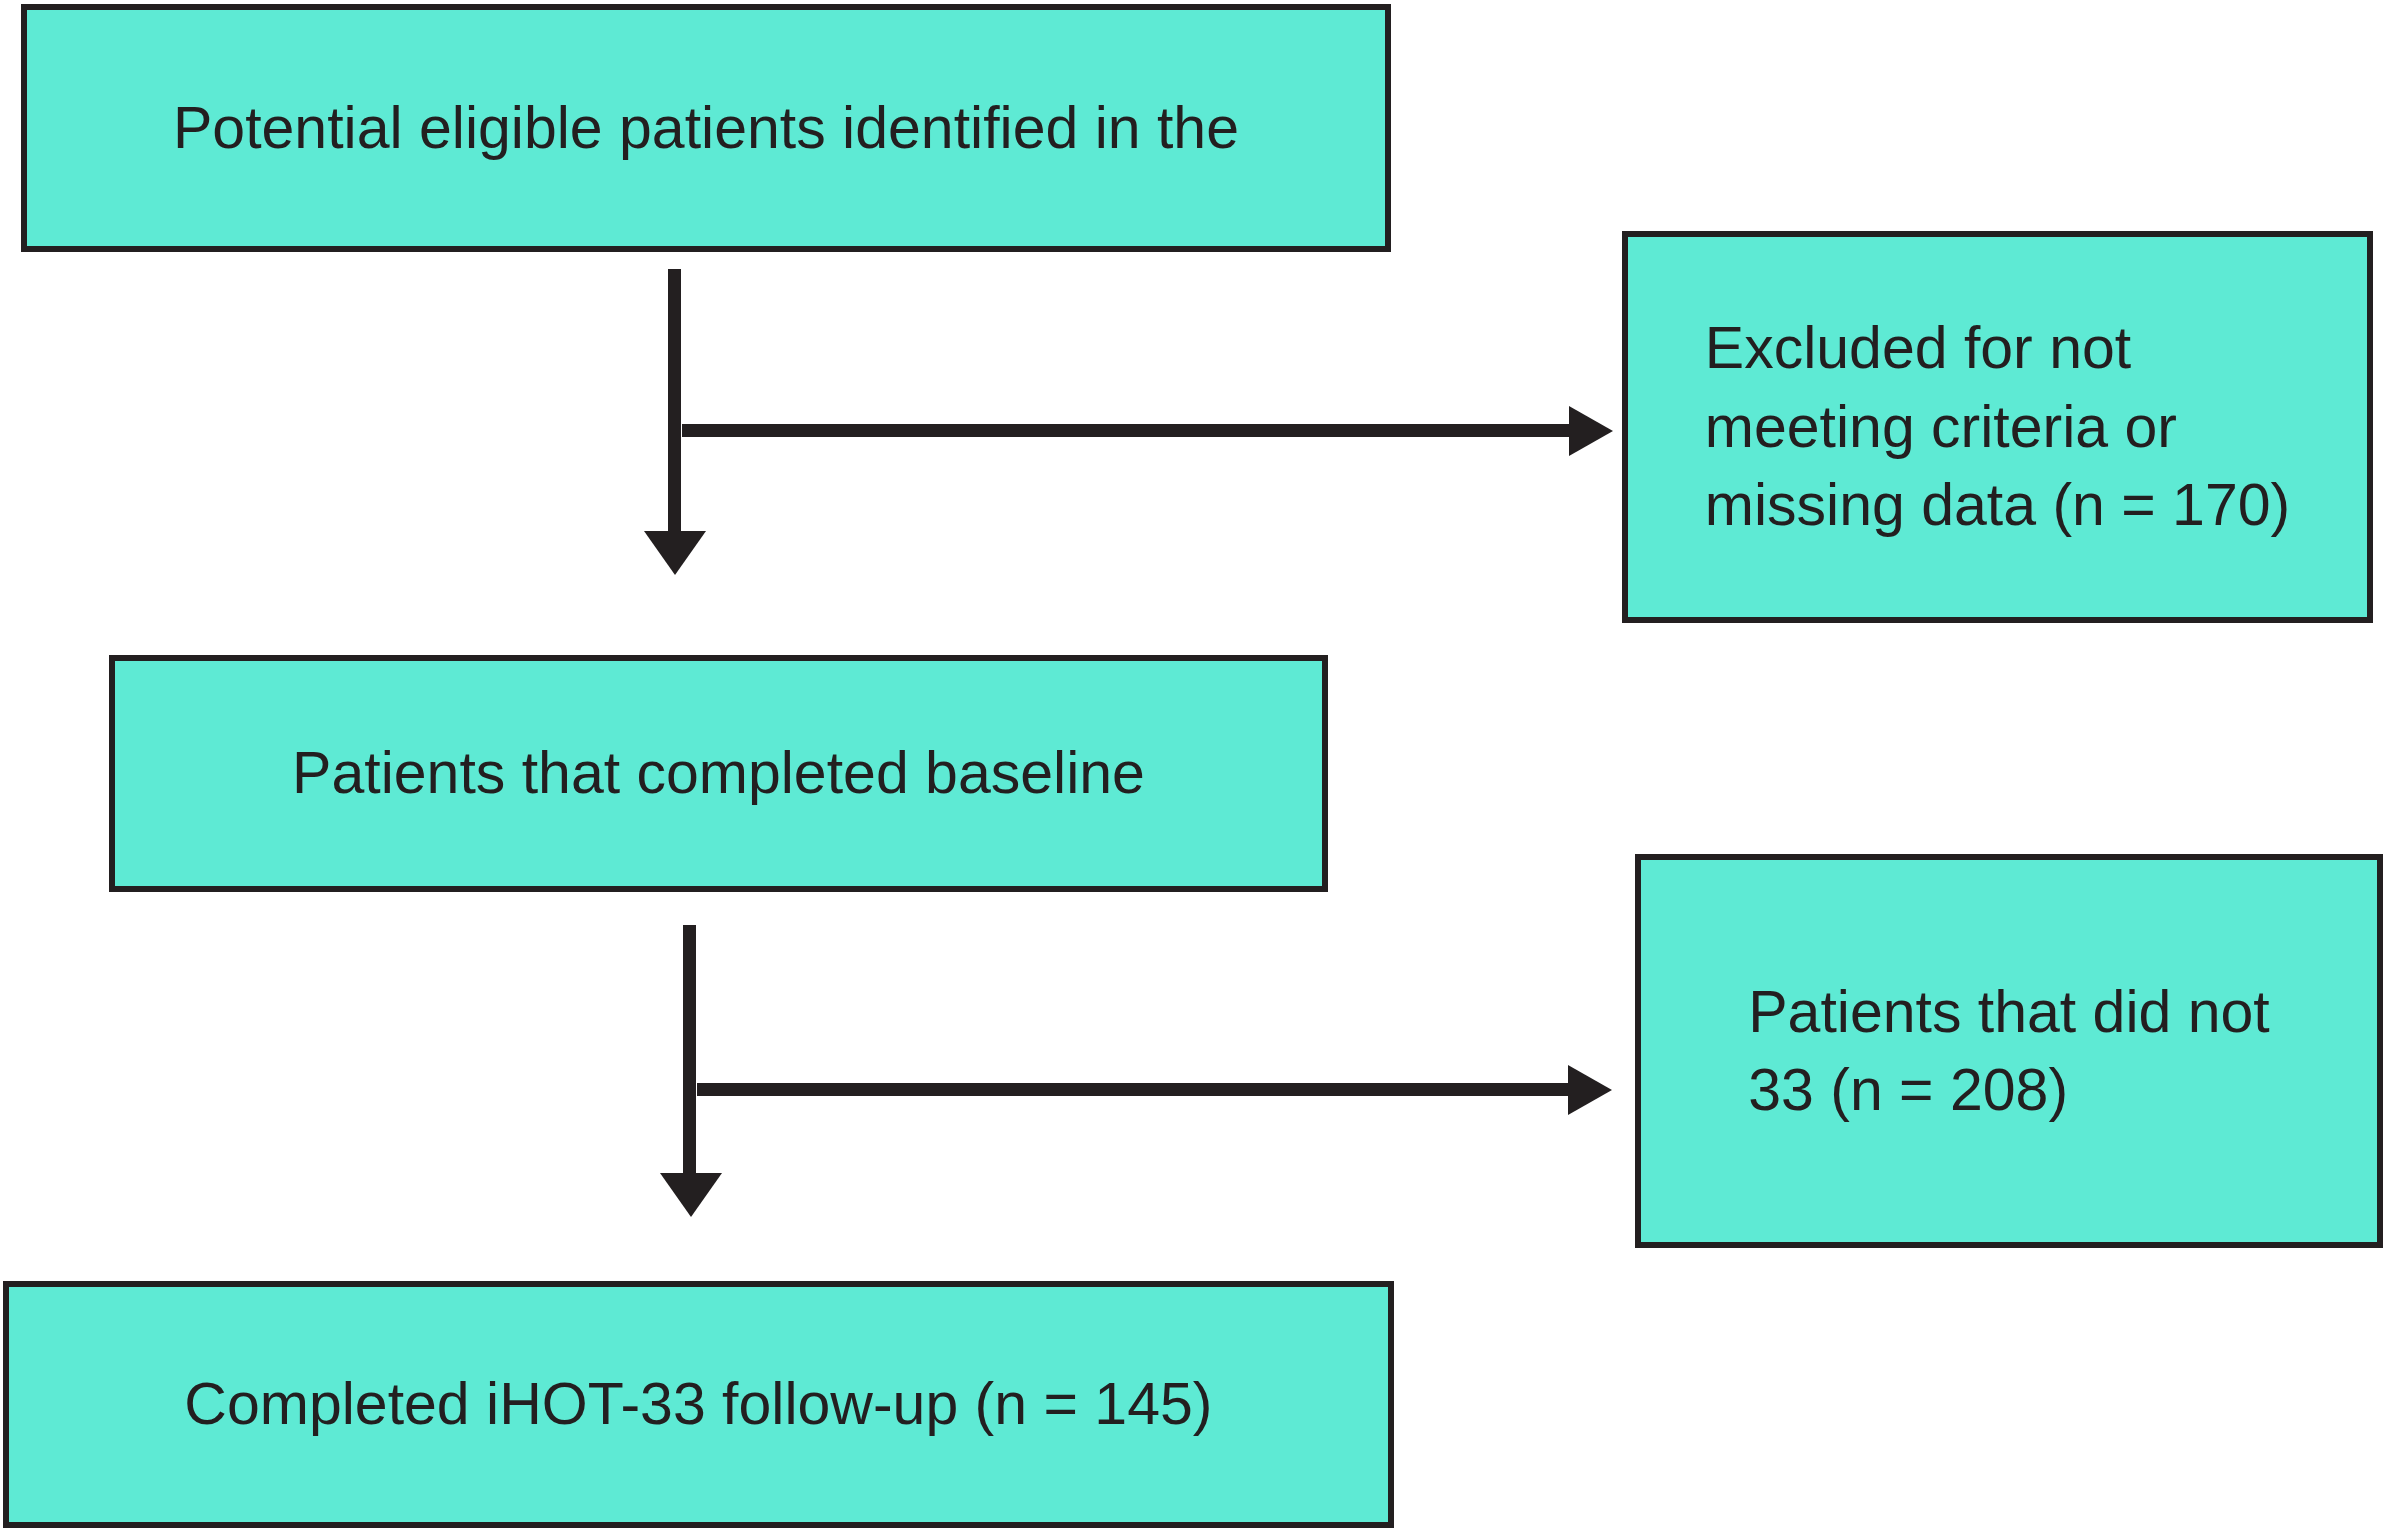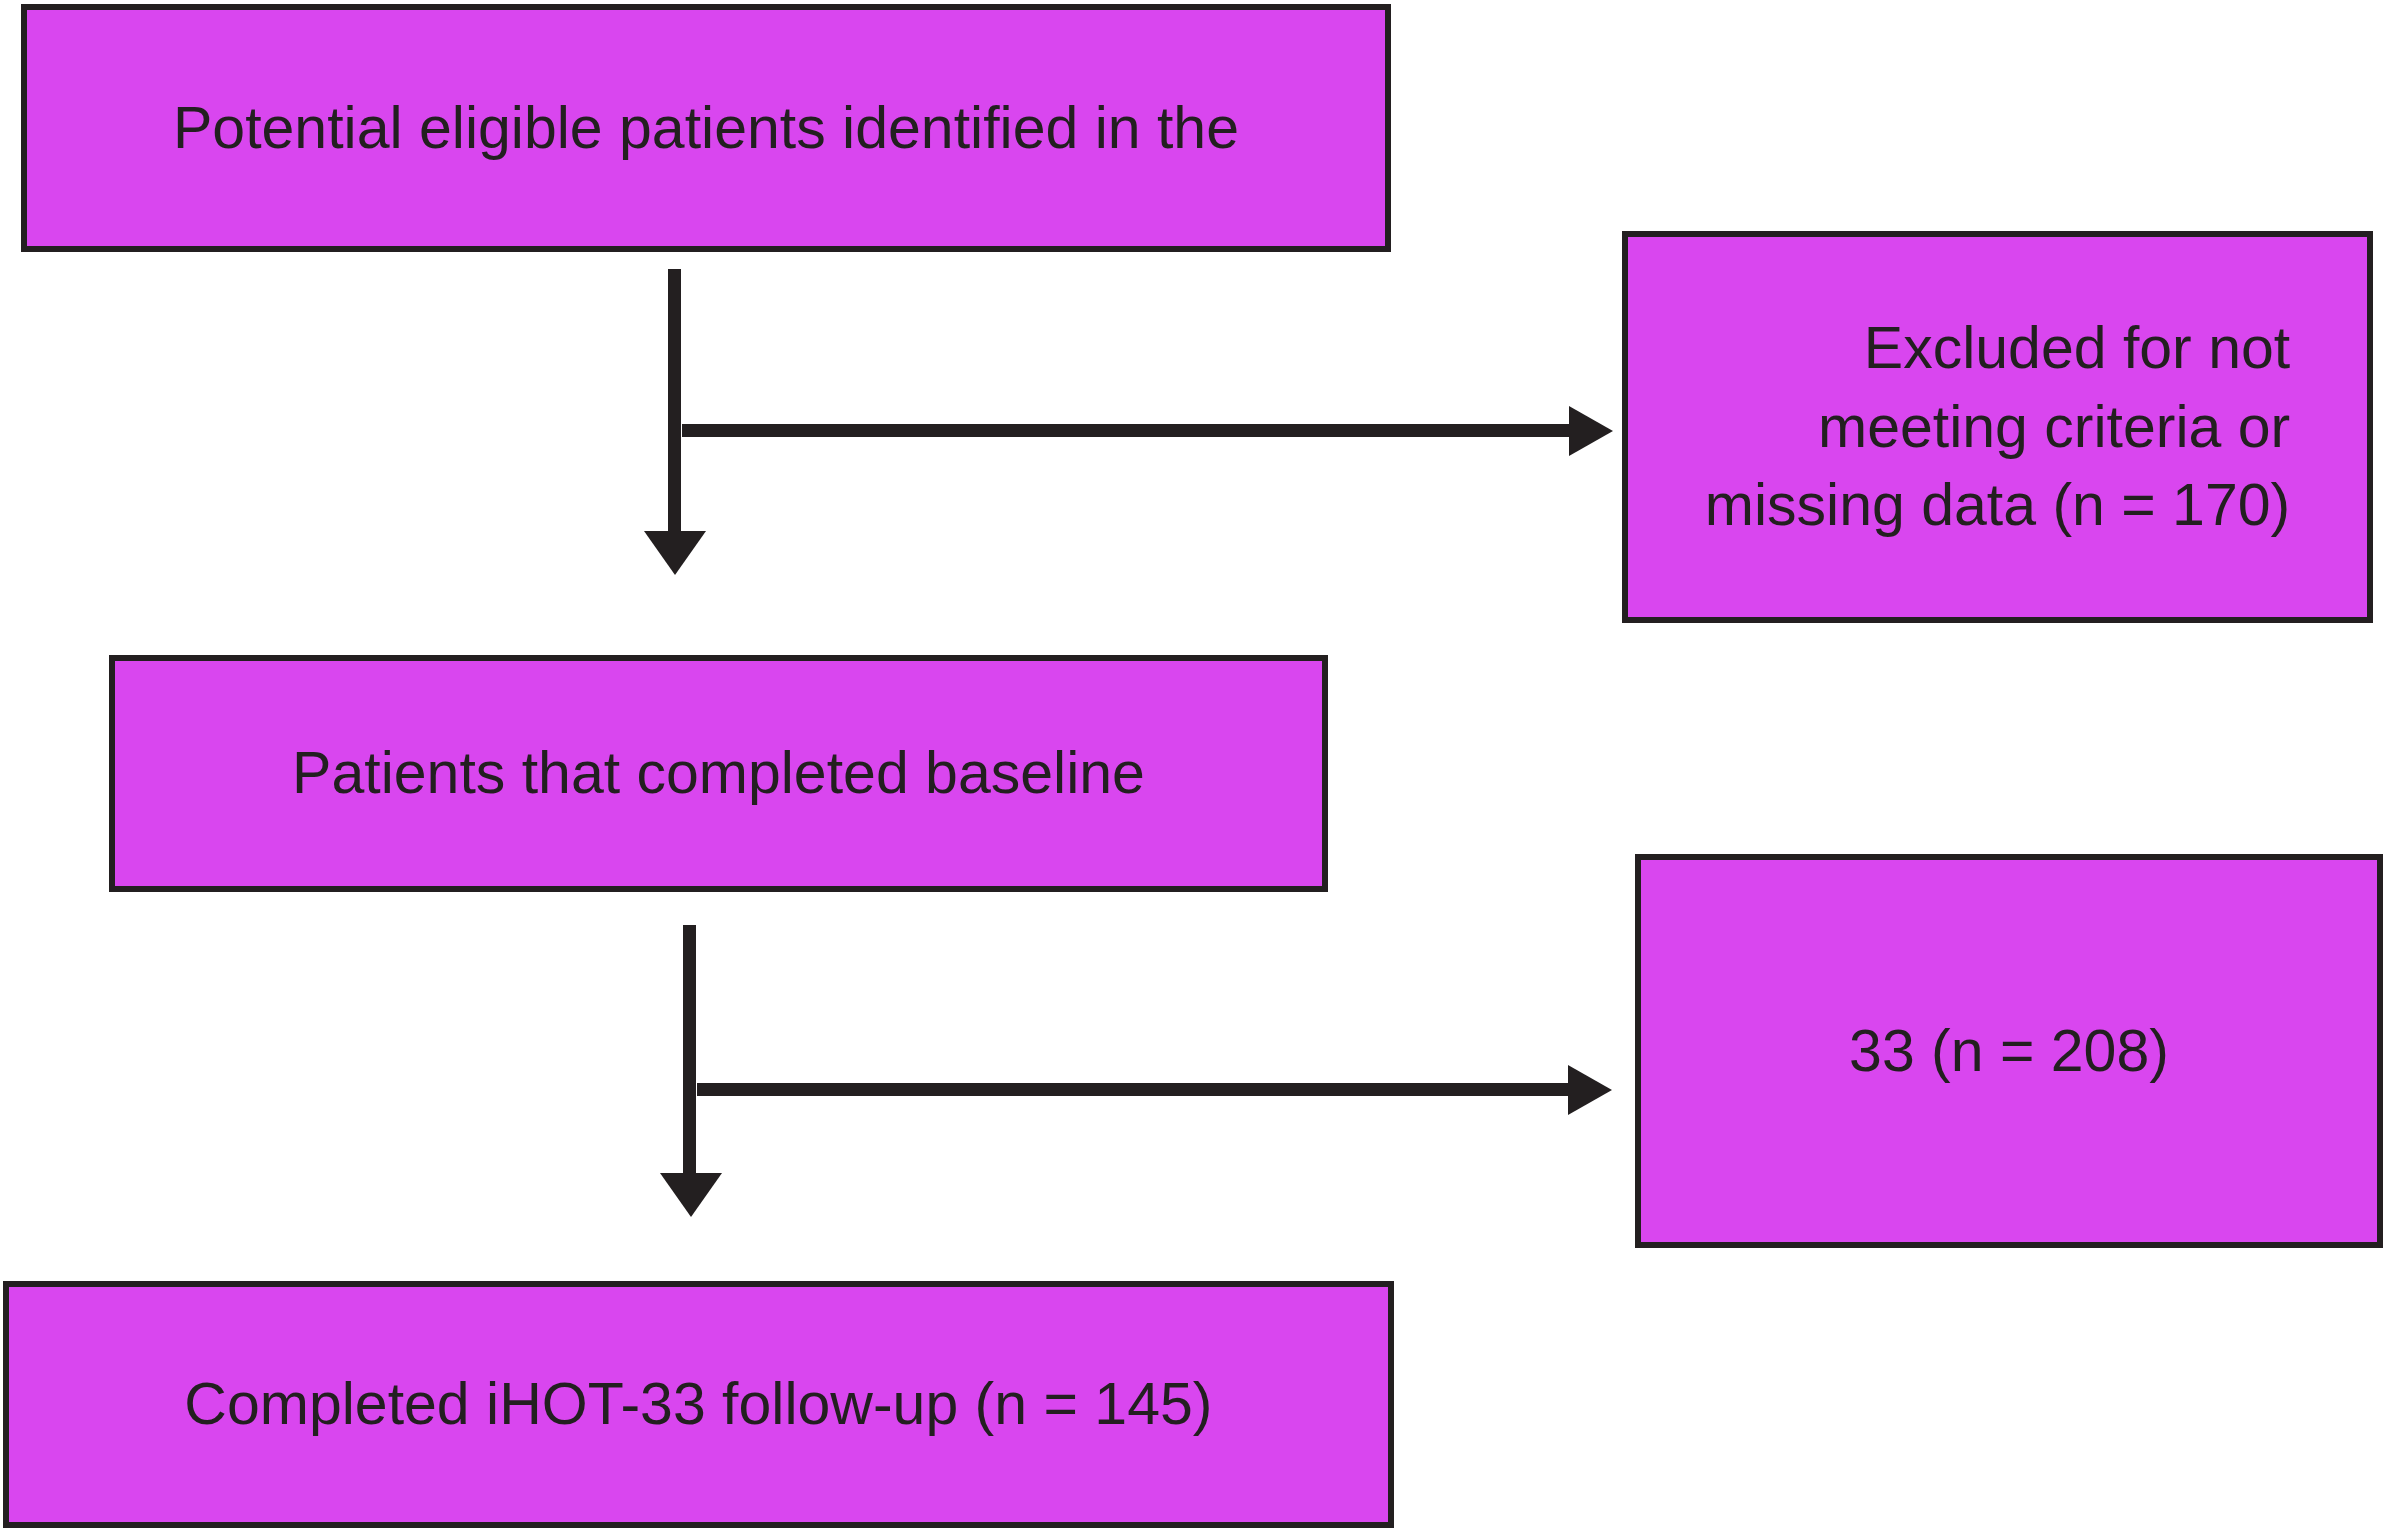--- a/index.html
+++ b/index.html
@@ -17,25 +17,25 @@
     background: #ffffff;
     font-family: "Liberation Sans", sans-serif;
     color: var(--ink);
     overflow: hidden;
   }
 
   .flow-box {
     position: absolute;
     box-sizing: border-box;
     border: 6.7px solid var(--ink);
-    background: #d946ef;
+    background: #5eead4;
     display: flex;
     align-items: center;
     justify-content: center;
-    text-align: right;
+    text-align: left;
     font-size: 59px;
     line-height: 1.33;
   }
 
   #box-identified { left: 21px;   top: 3.8px;    width: 1370px; height: 248px; }
   #box-excluded   { left: 1622px; top: 231px;  width: 751px;  height: 392px; }
   #box-baseline   { left: 65px;   top: 655px;  width: 1219px; height: 237px; margin-left: 44px; }
   #box-nofinal    { left: 1635px; top: 854px;  width: 748px;  height: 394px; }
   #box-completed  { left: 2.9px;    top: 1281px; width: 1391px; height: 247px; }
 
@@ -98,20 +98,21 @@
   </div>
 
   <div class="flow-box" id="box-baseline">
     <div>
         <div>Patients that completed baseline</div>
       </div>
   </div>
 
   <div class="flow-box" id="box-nofinal">
     <div>
+        <div>Patients that did not</div>
         <div>33 (n = 208)</div>
       </div>
   </div>
 
   <div class="flow-box" id="box-completed">
     <div>
         <div>Completed iHOT-33 follow-up (n = 145)</div>
       </div>
   </div>
 

